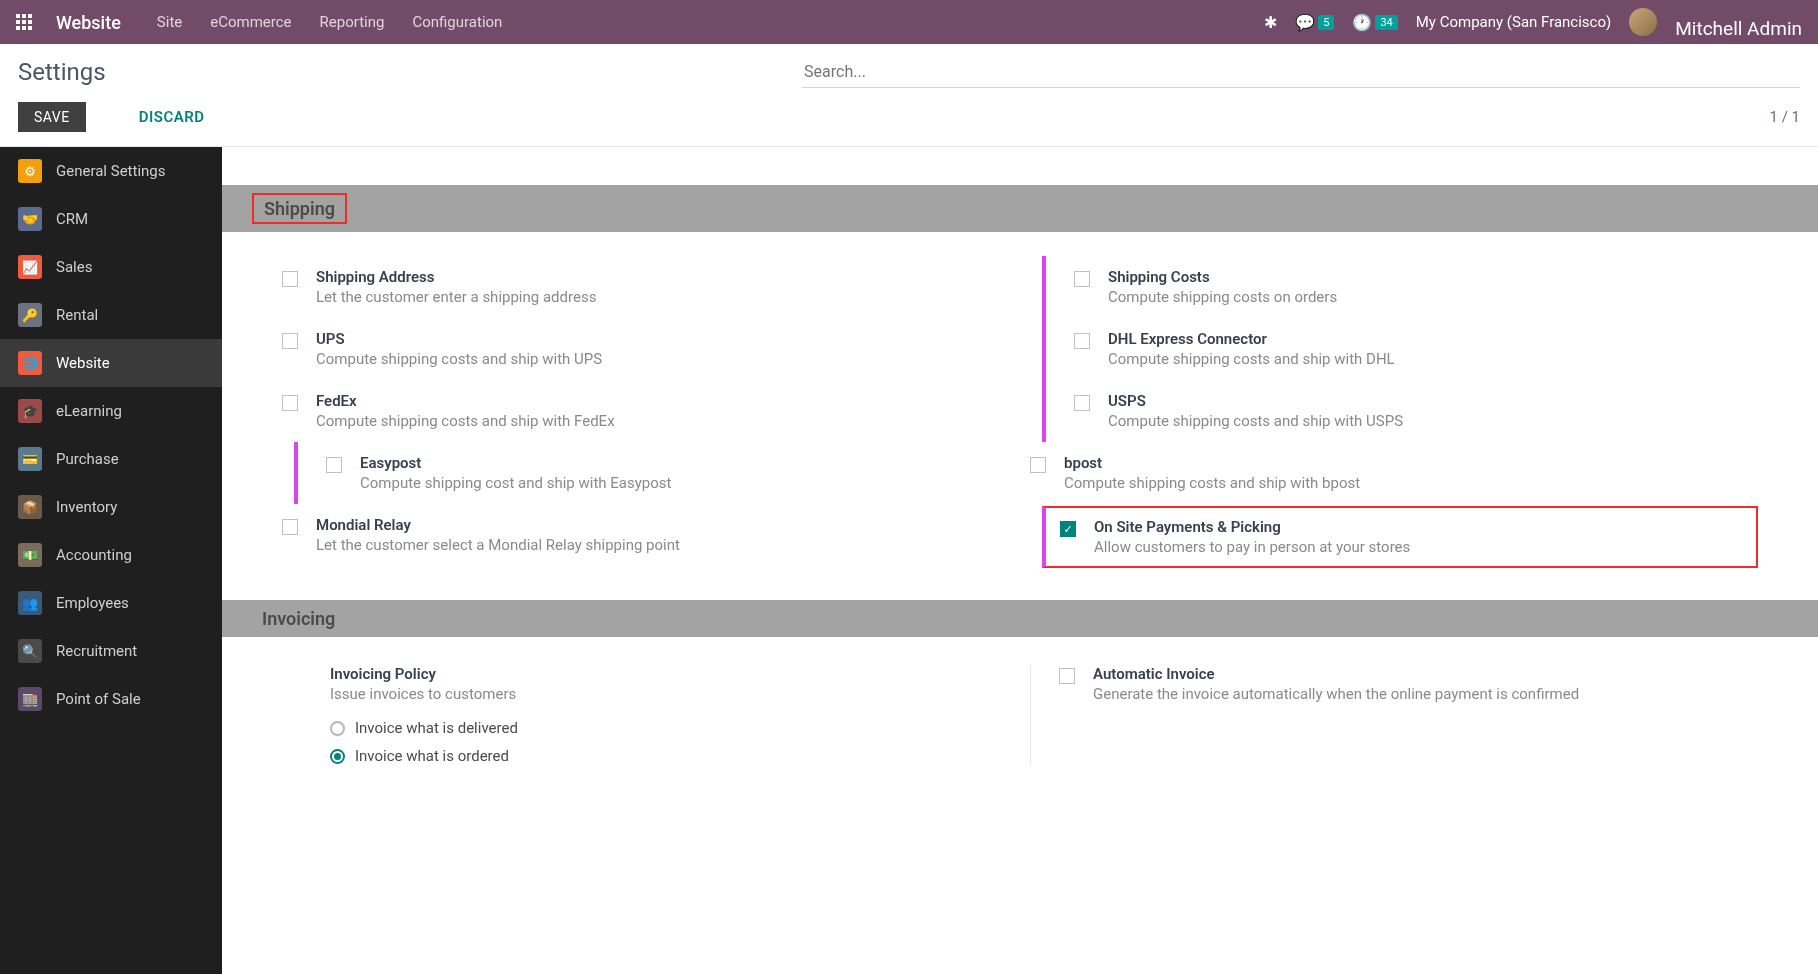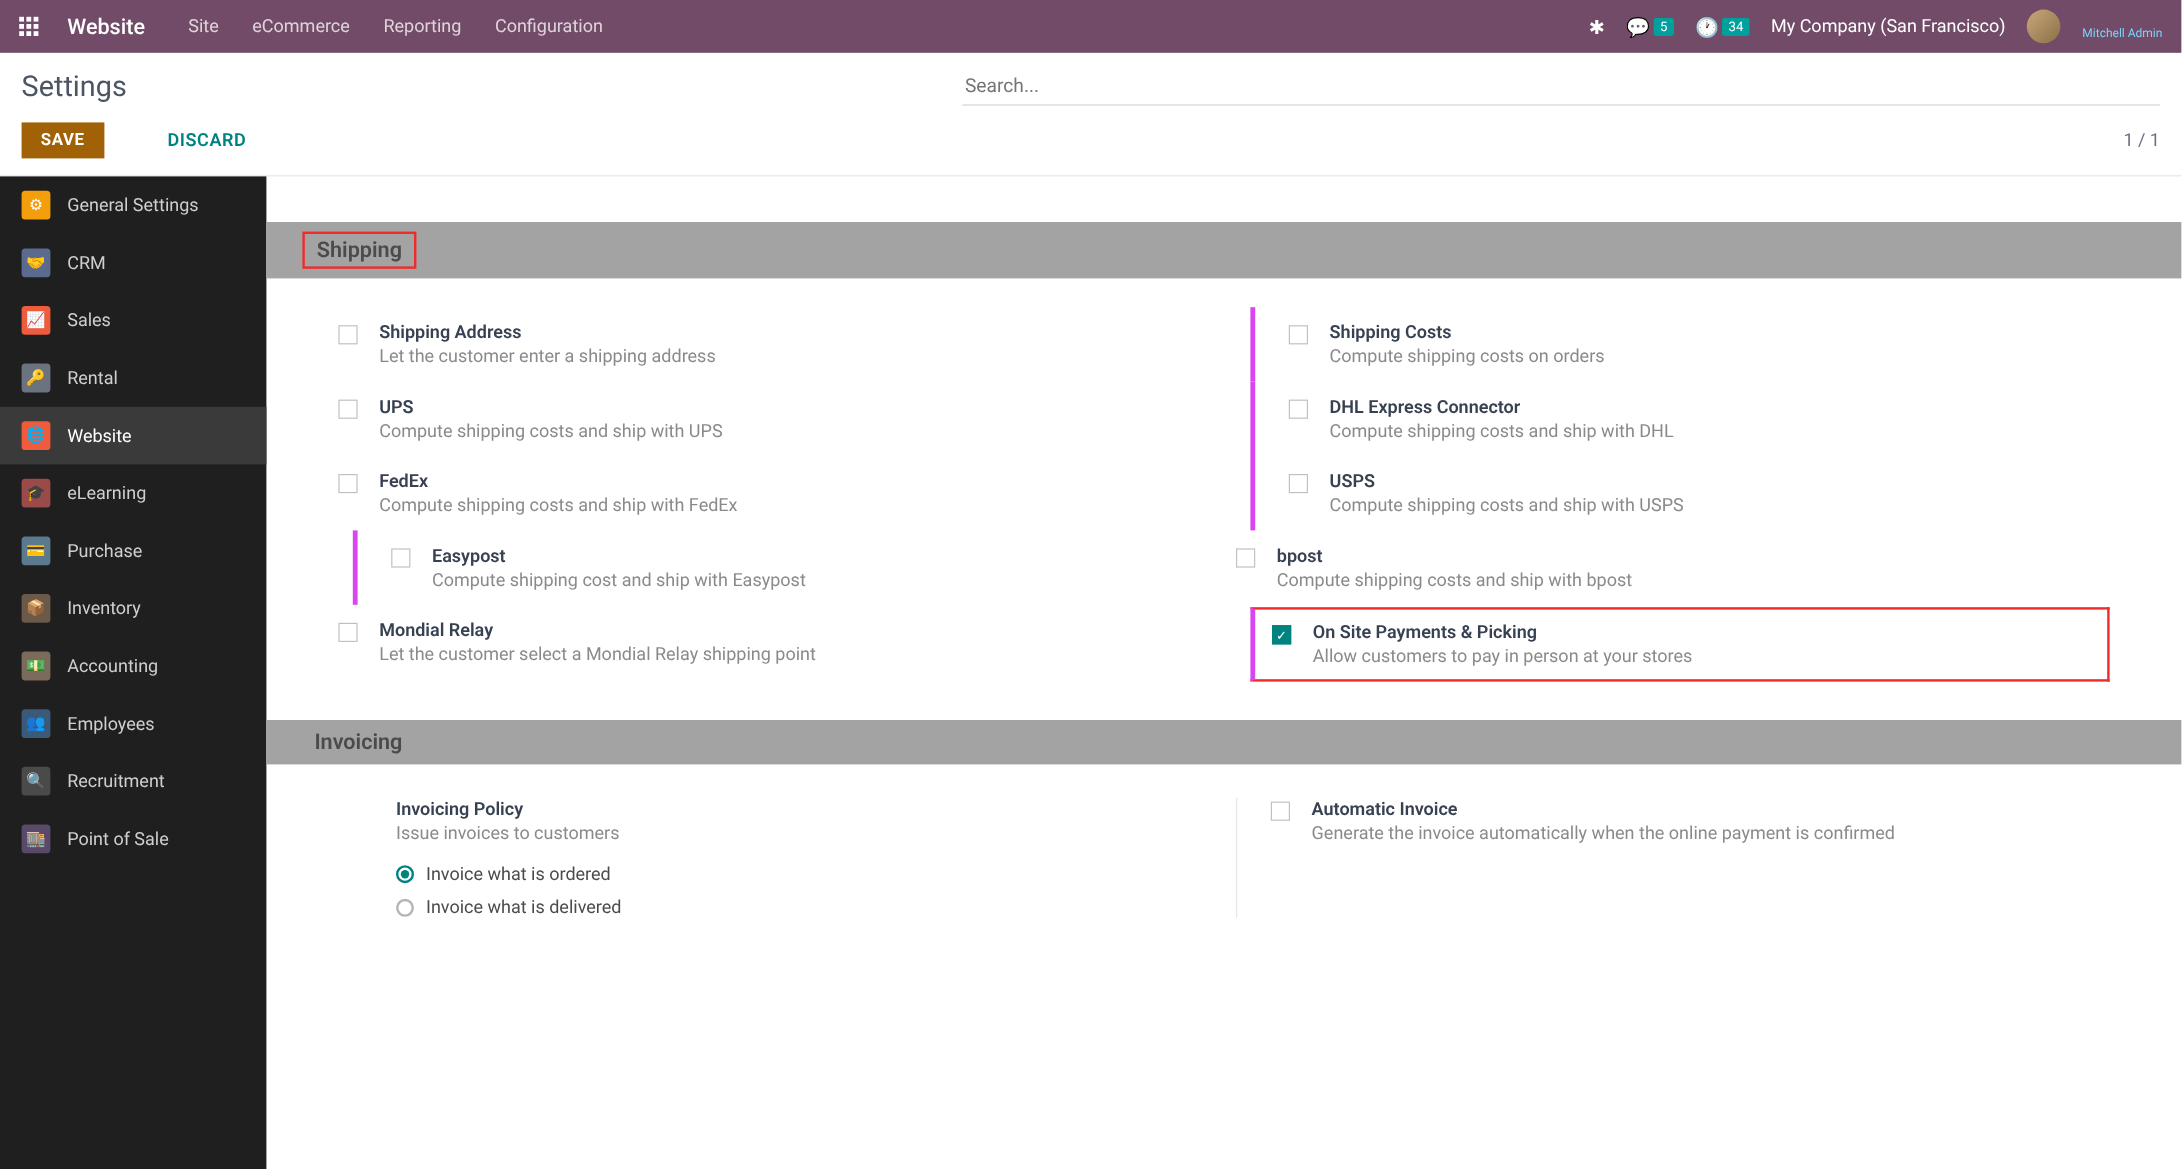--- a/index.html
+++ b/index.html
@@ -11,30 +11,30 @@
 .apps-icon { display: grid; grid-template-columns: repeat(3,4px); grid-template-rows: repeat(3,4px); gap: 2px; }
 .apps-icon span { background: #fff; width: 4px; height: 4px; }
 .navbar-title { font-size: 18px; font-weight: 500; color: #fff; }
 .navbar-menu { display: flex; gap: 28px; margin-left: 12px; }
 .navbar-menu-item { color: #e0d4dc; font-size: 15px; cursor: pointer; }
 .navbar-right { margin-left: auto; display: flex; align-items: center; gap: 18px; }
 .navbar-right .icon-btn { color: #fff; position: relative; display: flex; align-items: center; }
 .badge { background: #00a09d; color: #fff; font-size: 11px; padding: 1px 5px; border-radius: 2px; margin-left: 3px; }
 .company-name { color: #fff; font-size: 15px; }
 .avatar { width: 28px; height: 28px; border-radius: 50%; background: linear-gradient(135deg,#c9a87a,#8b6f47); display: inline-block; }
-.user-name { color: #7dd3fc; font-size: 10px; margin-top: 12px; }
+.user-name { color: #ffffff; font-size: 19px; margin-top: 12px; }
 
 
 .control-bar { padding: 12px 18px 14px 18px; border-bottom: 1px solid #e5e7eb; }
 .control-row1 { display: flex; align-items: center; justify-content: space-between; }
 .breadcrumb { font-size: 24px; color: #4b5563; }
 .search-box { width: 56%; border: none; border-bottom: 1px solid #d1d5db; font-size: 16px; padding: 6px 2px; outline: none; color: #6b7280; }
 .control-row2 { display: flex; align-items: center; justify-content: space-between; margin-top: 14px; }
 .btn-group { display: flex; gap: 12px; align-items: center; }
-.btn-save { background: #a16207; color: #fff; border: none; padding: 7px 16px; font-size: 14px; font-weight: 700; cursor: pointer; letter-spacing: 0.5px; }
+.btn-save { background: #404040; color: #fff; border: none; padding: 7px 16px; font-size: 14px; font-weight: 400; cursor: pointer; letter-spacing: 0.5px; }
 .btn-discard { background: none; border: none; color: #00837e; font-size: 15px; font-weight: 600; cursor: pointer; letter-spacing: 0.5px; margin-left: 41px; }
 .pager { color: #6b7280; font-size: 15px; }
 
 
 .body-wrap { display: flex; }
 .sidebar { width: 222px; background: #1f1f1f; min-height: 860px; }
 .sidebar-item { display: flex; align-items: center; gap: 14px; padding: 12px 18px; color: #cfcfcf; font-size: 15px; cursor: pointer; }
 .sidebar-item.active { background: #3a3a3a; color: #fff; }
 .sidebar-icon { width: 24px; height: 24px; display: flex; align-items: center; justify-content: center; border-radius: 3px; font-size: 13px; color: #fff; }
 .ic-gear { background: #f59e0b; }
@@ -258,27 +258,27 @@
       </div>
     </div>
 
     <div class="section-header">Invoicing</div>
     <div class="invoicing-grid">
       <div class="invoicing-left">
         <div class="setting-title">Invoicing Policy</div>
         <div class="setting-desc">Issue invoices to customers</div>
         <div class="radio-group">
           <div class="radio-row">
+              <span class="radio"></span>
+              <span>Invoice what is delivered</span>
+            </div>
+          <div class="radio-row">
               <span class="radio selected"></span>
               <span>Invoice what is ordered</span>
             </div>
-          <div class="radio-row">
-              <span class="radio"></span>
-              <span>Invoice what is delivered</span>
-            </div>
         </div>
       </div>
       <div class="invoicing-right">
         <div class="chk"></div>
         <div class="setting-body">
           <div class="setting-title">Automatic Invoice</div>
           <div class="setting-desc">Generate the invoice automatically when the online payment is confirmed</div>
         </div>
       </div>
     </div>

